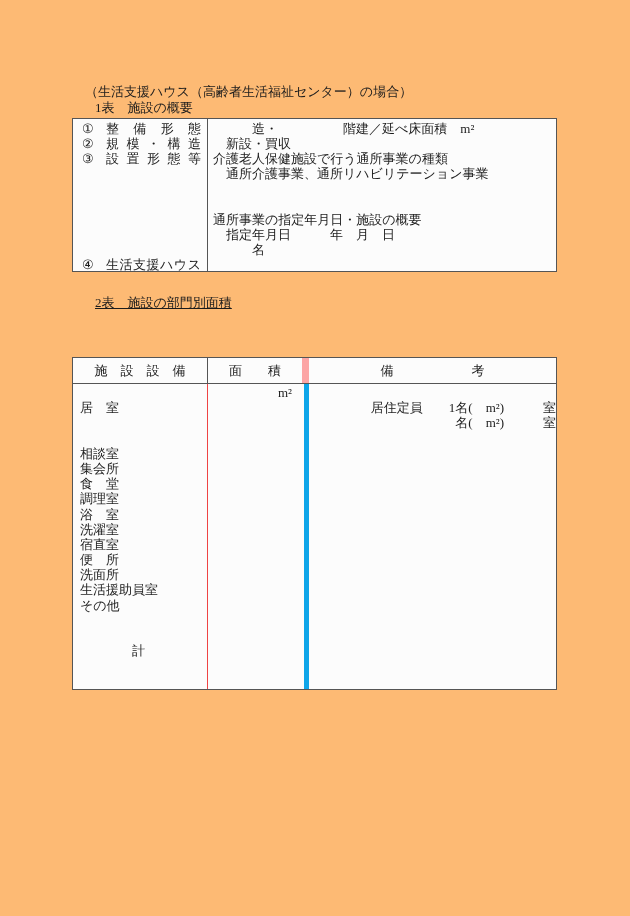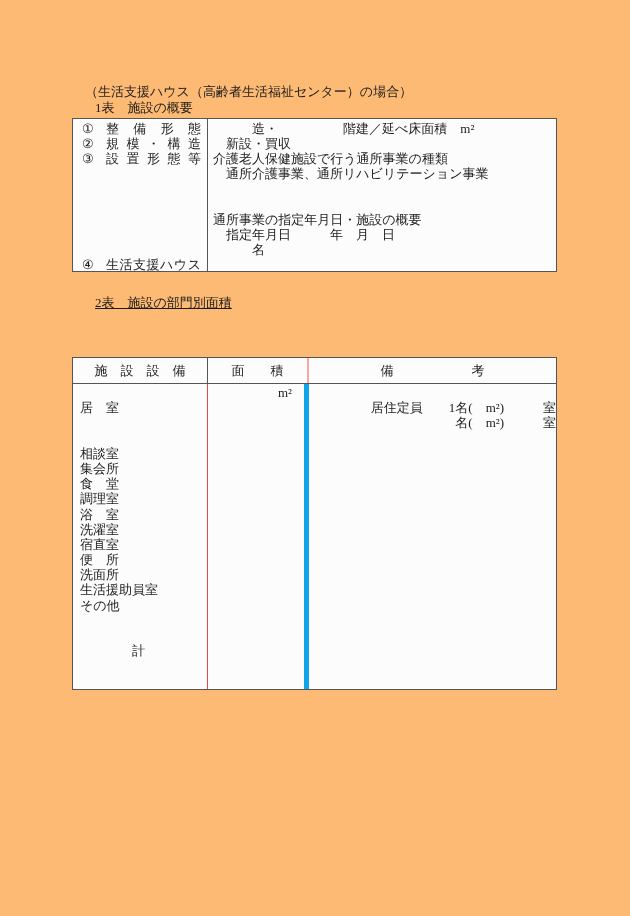--- a/index.html
+++ b/index.html
@@ -39,21 +39,21 @@
     position: absolute; left: 72px; top: 313px;
     width: 485px; height: 333px;
     border: 1px solid #555;
     display: flex; flex-direction: column;
     background: #fcfcfc;
     margin-top: 44px;
   }
   .t2-header { display: flex; height: 26px; border-bottom: 1px solid #555; flex: none; }
   .t2-header > div { line-height: 25px; text-align: center; white-space: pre; }
   .th1 { width: 135px; border-right: 1px solid #555; }
-  .th2 { width: 101px; border-right: 2px solid #fca5a5; }
+  .th2 { width: 101px; border-right: 7px solid #fca5a5; }
   .th3 { flex: 1; }
   .t2-body { display: flex; flex: 1; overflow: hidden; }
   .t2-col1 { width: 135px; border-right: 1px solid #ef4444; padding: 1px 0 0 7px; flex: none; }
   .t2-col2 { width: 101px; border-right: 5px solid #0ea5e9; flex: none; }
   .unit-line { height: 15.2px; line-height: 15.2px; text-align: right; padding: 1px 12px 0 0; white-space: pre; }
   .t2-col3 { flex: 1; padding-top: 1px; text-align: right; }
   .t2-row { height: 15.2px; line-height: 15.2px; white-space: pre; }
   .t2-col3 .t2-row { padding-left: 5px; }
 </style>
 </head>

